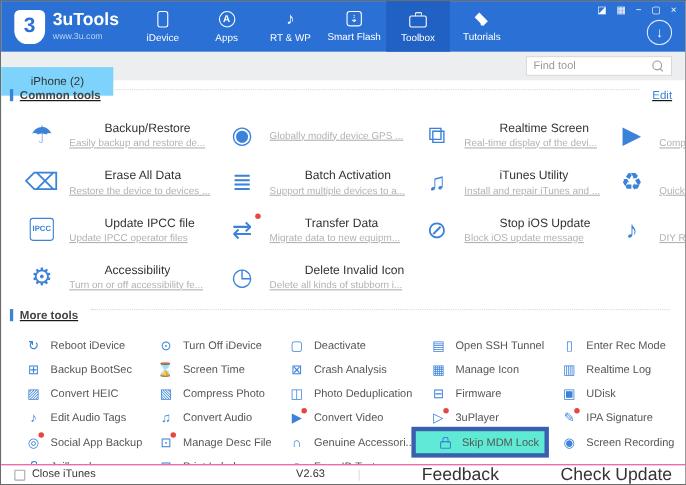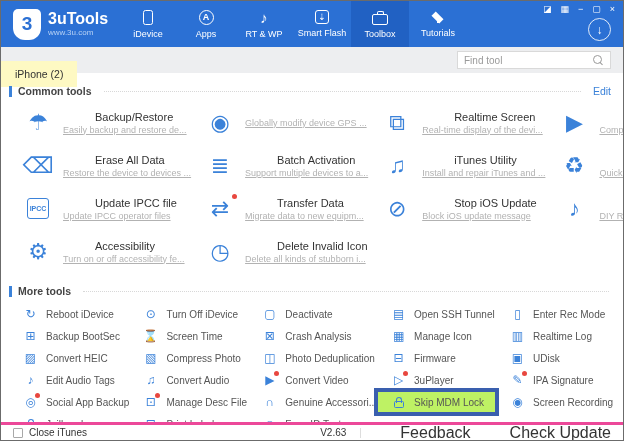--- a/index.html
+++ b/index.html
@@ -30,64 +30,64 @@
   .nic-grad::before { content:''; position:absolute; left:2px; top:2px; width:11px; height:11px; background:#fff; transform:rotate(45deg) scaleY(0.55); }
   .nic-grad::after { content:''; position:absolute; left:7px; top:8px; width:3px; height:5px; background:#fff; }
 
   .win-controls { position:absolute; top:3px; right:8px; display:flex; gap:9px; }
   .win-controls span { color:#fff; font-size:9px; line-height:10px; cursor:pointer; }
   .download-btn { position:absolute; right:12px; top:17px; width:23px; height:23px; border:1.5px solid rgba(255,255,255,0.85);
     border-radius:50%; color:#fff; font-size:12px; display:flex; align-items:center; justify-content:center; cursor:pointer; }
 
   
   .tab-bar { height:26px; background:#edeef0; display:flex; align-items:center; }
-  .device-tab { height:100%; background:#fef9c3; padding:0 14px; font-size:10.5px; color:#333; display:flex; align-items:center; cursor:pointer;margin-top:27px; }
-  .search-box { margin-left:auto; margin-right:12px; width:154px; height:18px; background:#fff; border:1px solid #d9d9d9;
+  .device-tab { height:100%; background:#7dd3fc; padding:0 27px; font-size:10.5px; color:#333; display:flex; align-items:center; cursor:pointer;margin-top:27px; }
+  .search-box { margin-left:auto; margin-right:12px; width:133px; height:18px; background:#fff; border:1px solid #d9d9d9;
     display:flex; align-items:center; padding:0 6px; }
   .search-box input { border:none; outline:none; flex:1; font-size:10px; color:#444; min-width:0; font-family:inherit; }
   .search-box input::placeholder { color:#9a9a9a; }
   .mag { position:relative; width:11px; height:11px; flex:none; cursor:pointer; }
   .mag::before { content:''; position:absolute; left:0; top:0; width:7px; height:7px; border:1.3px solid #9a9a9a; border-radius:50%; }
   .mag::after { content:''; position:absolute; right:1px; bottom:1px; width:4px; height:1.3px; background:#9a9a9a; transform:rotate(45deg); }
 
   
   main { padding:0 8px; }
-  .section-head { height:20px; margin-top:8px; display:flex; align-items:center; gap:6px; }
+  .section-head { height:20px; margin-top:8px; display:flex; align-items:flex-start; gap:6px;text-decoration:underline; }
   .section-head .bar { width:3px; height:11px; background:var(--accent_blue); }
   .section-title { font-size:10.5px; color:#444; font-weight:bold; }
   .dotted { flex:1; border-bottom:1px dotted #d8d8d8; margin:0 6px; height:1px; }
   .edit-link { font-size:10.5px; color:var(--accent_blue); cursor:pointer; margin-right:4px; }
 
   .common-grid { display:grid; grid-template-columns:repeat(4,1fr); grid-auto-rows:43px; }
   .ct-item { display:flex; align-items:center; gap:10px; padding-left:14px; cursor:pointer; }
   .ct-icon-wrap { position:relative; width:30px; flex:none; display:flex; justify-content:center; }
   .ct-icon { font-size:22px; line-height:26px; color:var(--accent_blue); }
   .ct-icon-text { font-size:7px; font-weight:bold; line-height:9px; color:var(--accent_blue); border:1.5px solid var(--accent_blue);
     border-radius:3px; padding:5px 2px; }
   .ct-title { font-size:11px; color:#333; margin-bottom:2px; white-space:nowrap;padding-left:32px; }
   .ct-desc { font-size:9px; color:#b2b2b2; white-space:nowrap;text-decoration:underline; }
 
   .more-grid { display:grid; grid-template-columns:repeat(5,1fr); grid-auto-rows:22px; margin-top:2px; }
   .mt-item { display:flex; align-items:center; gap:8px; padding-left:14px; cursor:pointer; position:relative; }
-  .mt-item.highlighted { outline:4px solid var(--highlight_border); outline-offset:-1px; background:#bef264; z-index:2; }
+  .mt-item.highlighted { outline:4px solid var(--highlight_border); outline-offset:-1px; background:#5eead4; z-index:2;justify-content:center; }
   .mt-ic-wrap { position:relative; width:15px; flex:none; display:flex; justify-content:center; }
   .mt-icon { font-size:12px; line-height:14px; color:var(--accent_blue); }
   .mt-label { font-size:10px; color:#555; white-space:nowrap; }
   .css-lock { position:relative; width:10px; height:7px; border:1.4px solid var(--accent_blue); border-radius:1.5px; margin-top:4px; }
   .css-lock::before { content:''; position:absolute; top:-5px; left:1.6px; width:4px; height:5px; border:1.4px solid var(--accent_blue);
     border-bottom:none; border-radius:3px 3px 0 0; }
   .red-dot { position:absolute; top:-2px; right:-2px; width:5px; height:5px; border-radius:50%; background:var(--red_dot); }
 
   
-  footer { position:absolute; left:0; right:0; bottom:0; height:18px; border-top:3px solid #ec4899; background:#fff;
+  footer { position:absolute; left:0; right:0; bottom:0; height:18px; border-top:1px solid #ec4899; background:#fff;
     display:flex; align-items:center; padding:0 12px; }
   .fl { display:flex; align-items:center; gap:6px; cursor:pointer; }
   .checkbox { width:10px; height:10px; border:1px solid #a8a8a8; border-radius:1px; background:#fff; }
   .fl-label { font-size:10px; color:#333; }
-  .fr { margin-left:auto; display:flex; align-items:center; gap:14px; }
+  .fr { margin-left:auto; display:flex; align-items:center; gap:31px; }
   .fr .ver { font-size:10px; color:#333; }
   .vdiv { width:1px; height:10px; background:#ddd; }
   .fr a { font-size:16px; color:#333; text-decoration:none; cursor:pointer;padding-left:25px; }
 </style>
 </head>
 <body>
 
 <div class="window">
 
   <header>

